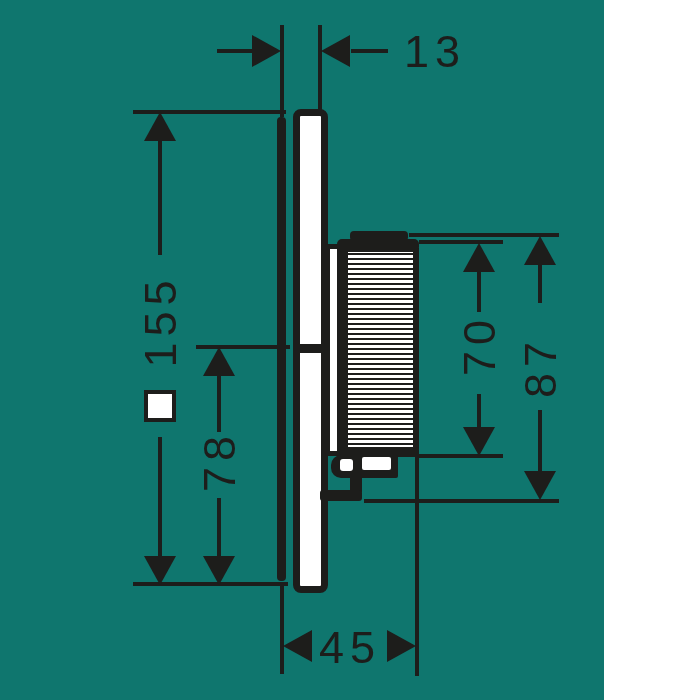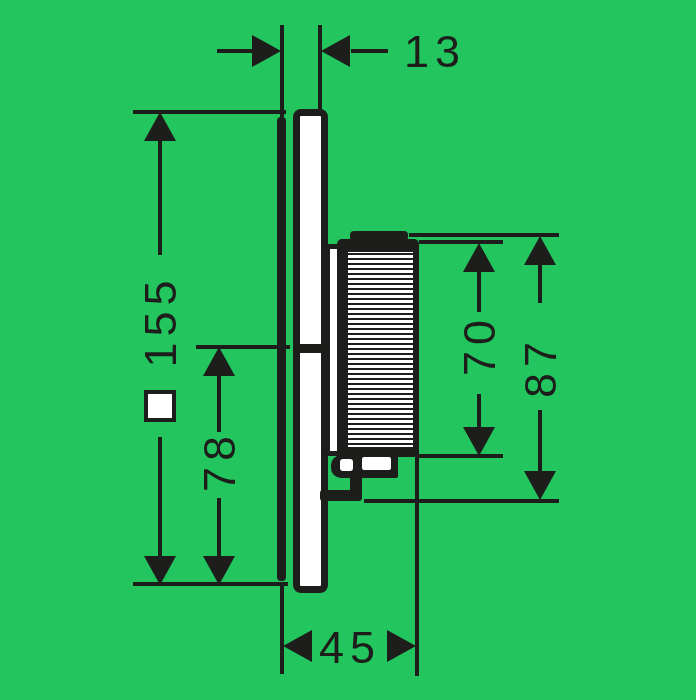--- a/index.html
+++ b/index.html
@@ -1,17 +1,17 @@
 <!DOCTYPE html>
 <html><head>
 <meta charset="utf-8">
 <style>
   html,body{margin:0;padding:0;background:#ffffff;}
   .canvas{
-    position:relative;width:696px;height:700px;background:#22c55e;overflow:hidden;
+    position:relative;width:604px;height:700px;background:#0f766e;overflow:hidden;
     font-family:"Liberation Sans","DejaVu Sans",sans-serif;color:#1d1d1b;
   }
   .ln{position:absolute;background:#1d1d1b;}
   .arrow{position:absolute;width:0;height:0;}
   .arrow.up{border-left:16px solid transparent;border-right:16px solid transparent;border-bottom:29px solid #1d1d1b;}
   .arrow.down{border-left:16px solid transparent;border-right:16px solid transparent;border-top:29px solid #1d1d1b;}
   .arrow.right{border-top:16px solid transparent;border-bottom:16px solid transparent;border-left:29px solid #1d1d1b;}
   .arrow.left{border-top:16px solid transparent;border-bottom:16px solid transparent;border-right:29px solid #1d1d1b;}
   .dimlabel{
     position:absolute;font-size:45px;letter-spacing:6px;line-height:1;white-space:nowrap;

